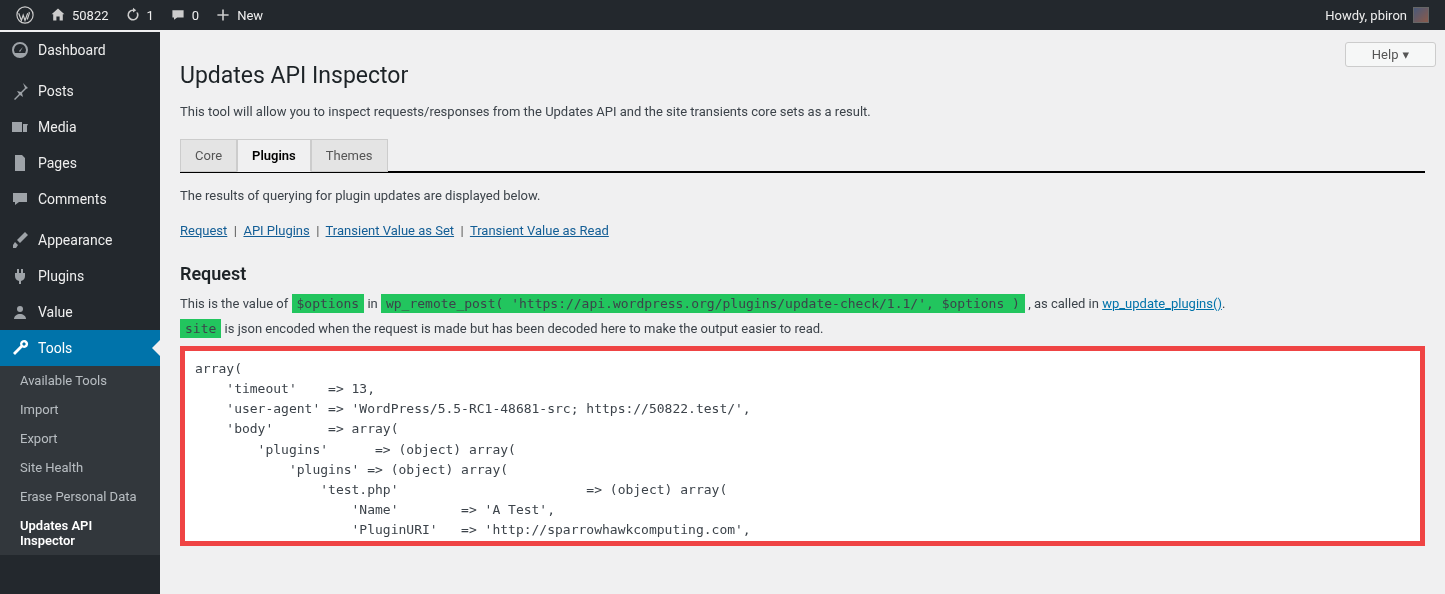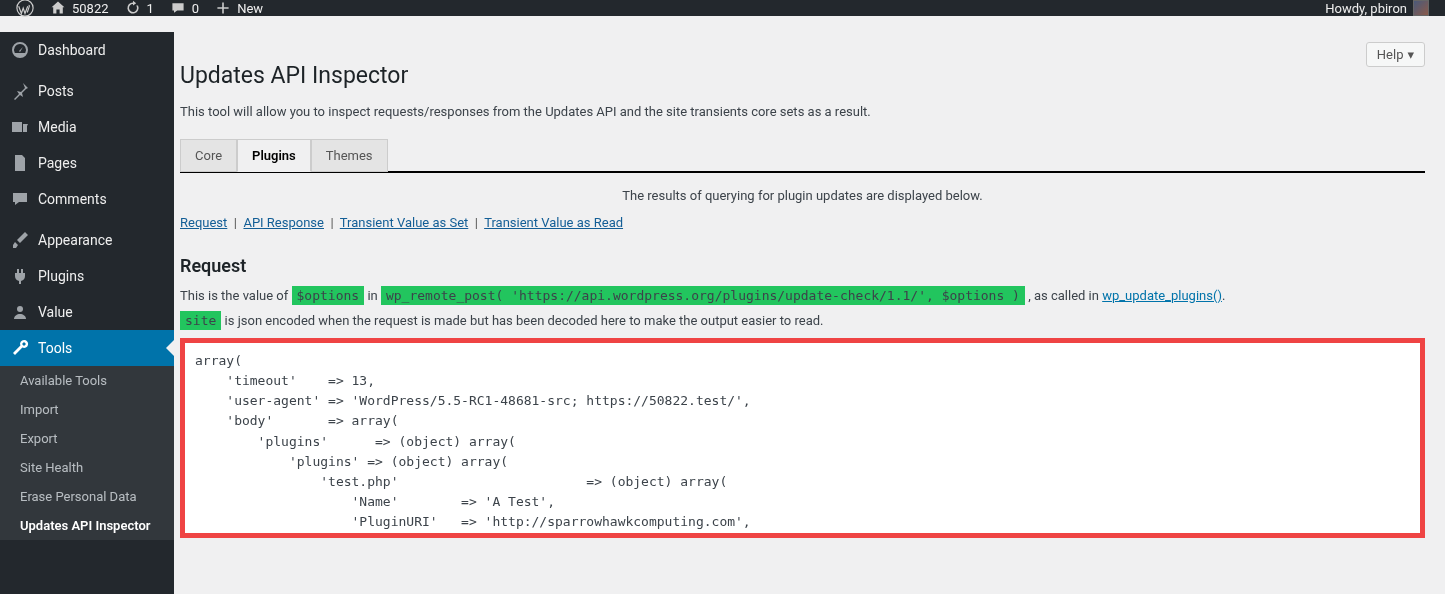--- a/index.html
+++ b/index.html
@@ -1,49 +1,49 @@
 <!DOCTYPE html>
 <html><head>
 <meta charset="utf-8">
 <style>
 * { margin: 0; padding: 0; box-sizing: border-box; }
 body { font-family: -apple-system, BlinkMacSystemFont, "Segoe UI", Roboto, sans-serif; font-size: 13px; color: #3c434a; background: #f0f0f1; }
 
 
-.admin-bar { position: fixed; top: 0; left: 0; right: 0; height: 16px; background: #23282d; color: #ccc; display: flex; align-items: center; padding: 0 8px; z-index: 1000; font-size: 13px; }
+.admin-bar { position: fixed; top: 0; left: 0; right: 0; height: 30px; background: #23282d; color: #ccc; display: flex; align-items: center; padding: 0 8px; z-index: 1000; font-size: 13px; }
 .admin-bar-left { display: flex; align-items: center; gap: 0; }
 .admin-bar-item { display: flex; align-items: center; gap: 6px; padding: 0 8px; height: 32px; cursor: pointer; color: #eee; }
 .admin-bar-right { margin-left: auto; display: flex; align-items: center; }
 .avatar-small { width: 16px; height: 16px; background: linear-gradient(135deg,#4a5a7a,#8a5a4a); border:1px solid #666; }
 
 
-.sidebar { position: fixed; top: 32px; left: 0; width: 174px; bottom: 0; background: #23282d; color: #eee; overflow-y: auto; }
+.sidebar { position: fixed; top: 32px; left: 0; width: 160px; bottom: 0; background: #23282d; color: #eee; overflow-y: auto; }
 .menu-item { display: flex; align-items: center; gap: 8px; padding: 8px 8px 8px 10px; color: #eee; cursor: pointer; font-size: 14px; }
 .menu-item .micon { width: 20px; height: 20px; display: flex; align-items: center; justify-content: center; fill: rgba(240,245,250,.6); }
 .menu-sep { height: 5px; margin: 0; }
 .menu-item.current { background: #0073aa; color: #fff; position: relative; }
 .menu-item.current .micon { fill: #fff; }
 .menu-item.current::after { content: ''; position: absolute; right: 0; top: 50%; margin-top: -8px; border: 8px solid transparent; border-right-color: #f0f0f1; }
 .submenu { background: #32373c; }
 .submenu-item { padding: 7px 20px; color: rgba(240,245,250,.7); cursor: pointer; font-size: 13px; }
 .submenu-item.current { color: #fff; font-weight: 600; }
 
 
 .content { margin-left: 160px; margin-top: 32px; padding: 0; }
 .content-inner { padding: 10px 20px 40px 20px; position: relative; }
-.help-btn { position: absolute; right: 20px; top: 10px; background: #f6f7f7; border: 1px solid #ccc; border-radius: 3px; padding: 4px 10px; cursor: pointer; display: flex; align-items: center; gap: 4px; font-size: 13px; color: #555; }
+.help-btn { position: absolute; right: 9px; top: 10px; background: #f6f7f7; border: 1px solid #ccc; border-radius: 3px; padding: 4px 26px; cursor: pointer; display: flex; align-items: center; gap: 4px; font-size: 13px; color: #555; }
 h1 { font-size: 23px; font-weight: 400; margin: 20px 0 10px; color: #1d2327; }
 .intro { margin: 15px 0 20px; }
 
 
 .tabs { border-bottom: 2px solid #000000; display: flex; margin-bottom: 15px; }
 .tab { padding: 8px 14px; background: #e4e4e4; border: 1px solid #ccc; margin-right: 0; margin-bottom: -1px; cursor: pointer; color: #555; }
 .tab.active { background: #f0f0f1; border-bottom-color: #f0f0f1; font-weight: 600; color: #000; }
 
-.result-note { margin-bottom: 12px; text-align: center; }
+.result-note { margin-bottom: 20px; }
 .anchor-links { margin-bottom: 25px; }
 .anchor-links a { color: #135e96; text-decoration: underline; cursor: pointer; }
 .sep { color: #555; }
 
 h2 { font-size: 18px; font-weight: 600; margin: 25px 0 12px; color: #1d2327; }
 .desc { margin-bottom: 10px; }
 code.inline { background: #22c55e; padding: 2px 5px; font-family: Consolas, Monaco, monospace; font-size: 13px; }
 a.fn { color: #0073aa; text-decoration: underline; }
 
 .codebox { border: 5px solid #ef4444; background: #fff; padding: 8px 10px; font-family: Consolas, Monaco, monospace; font-size: 13px; white-space: pre; overflow: auto; max-height: 200px; line-height: 1.55; }
@@ -194,21 +194,21 @@
       <div class="tab">Core</div>
       <div class="tab active">Plugins</div>
       <div class="tab">Themes</div>
     </div>
 
     <p class="result-note">The results of querying for plugin updates are displayed below.</p>
 
     <p class="anchor-links">
       <a>Request</a>
       <span class="sep"> &nbsp;|&nbsp; </span>
-      <a>API Response</a>
+      <a>API Plugins</a>
       <span class="sep"> &nbsp;|&nbsp; </span>
       <a>Transient Value as Set</a>
       <span class="sep"> &nbsp;|&nbsp; </span>
       <a>Transient Value as Read</a>
     </p>
 
     <h2>Request</h2>
 
     <p class="desc">
       <span>This is the value of </span>

